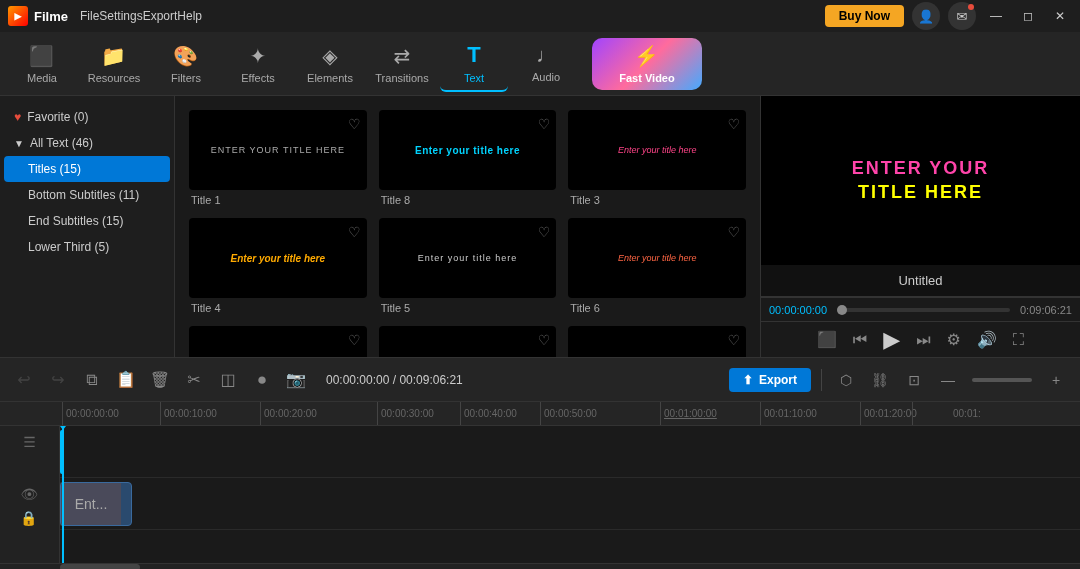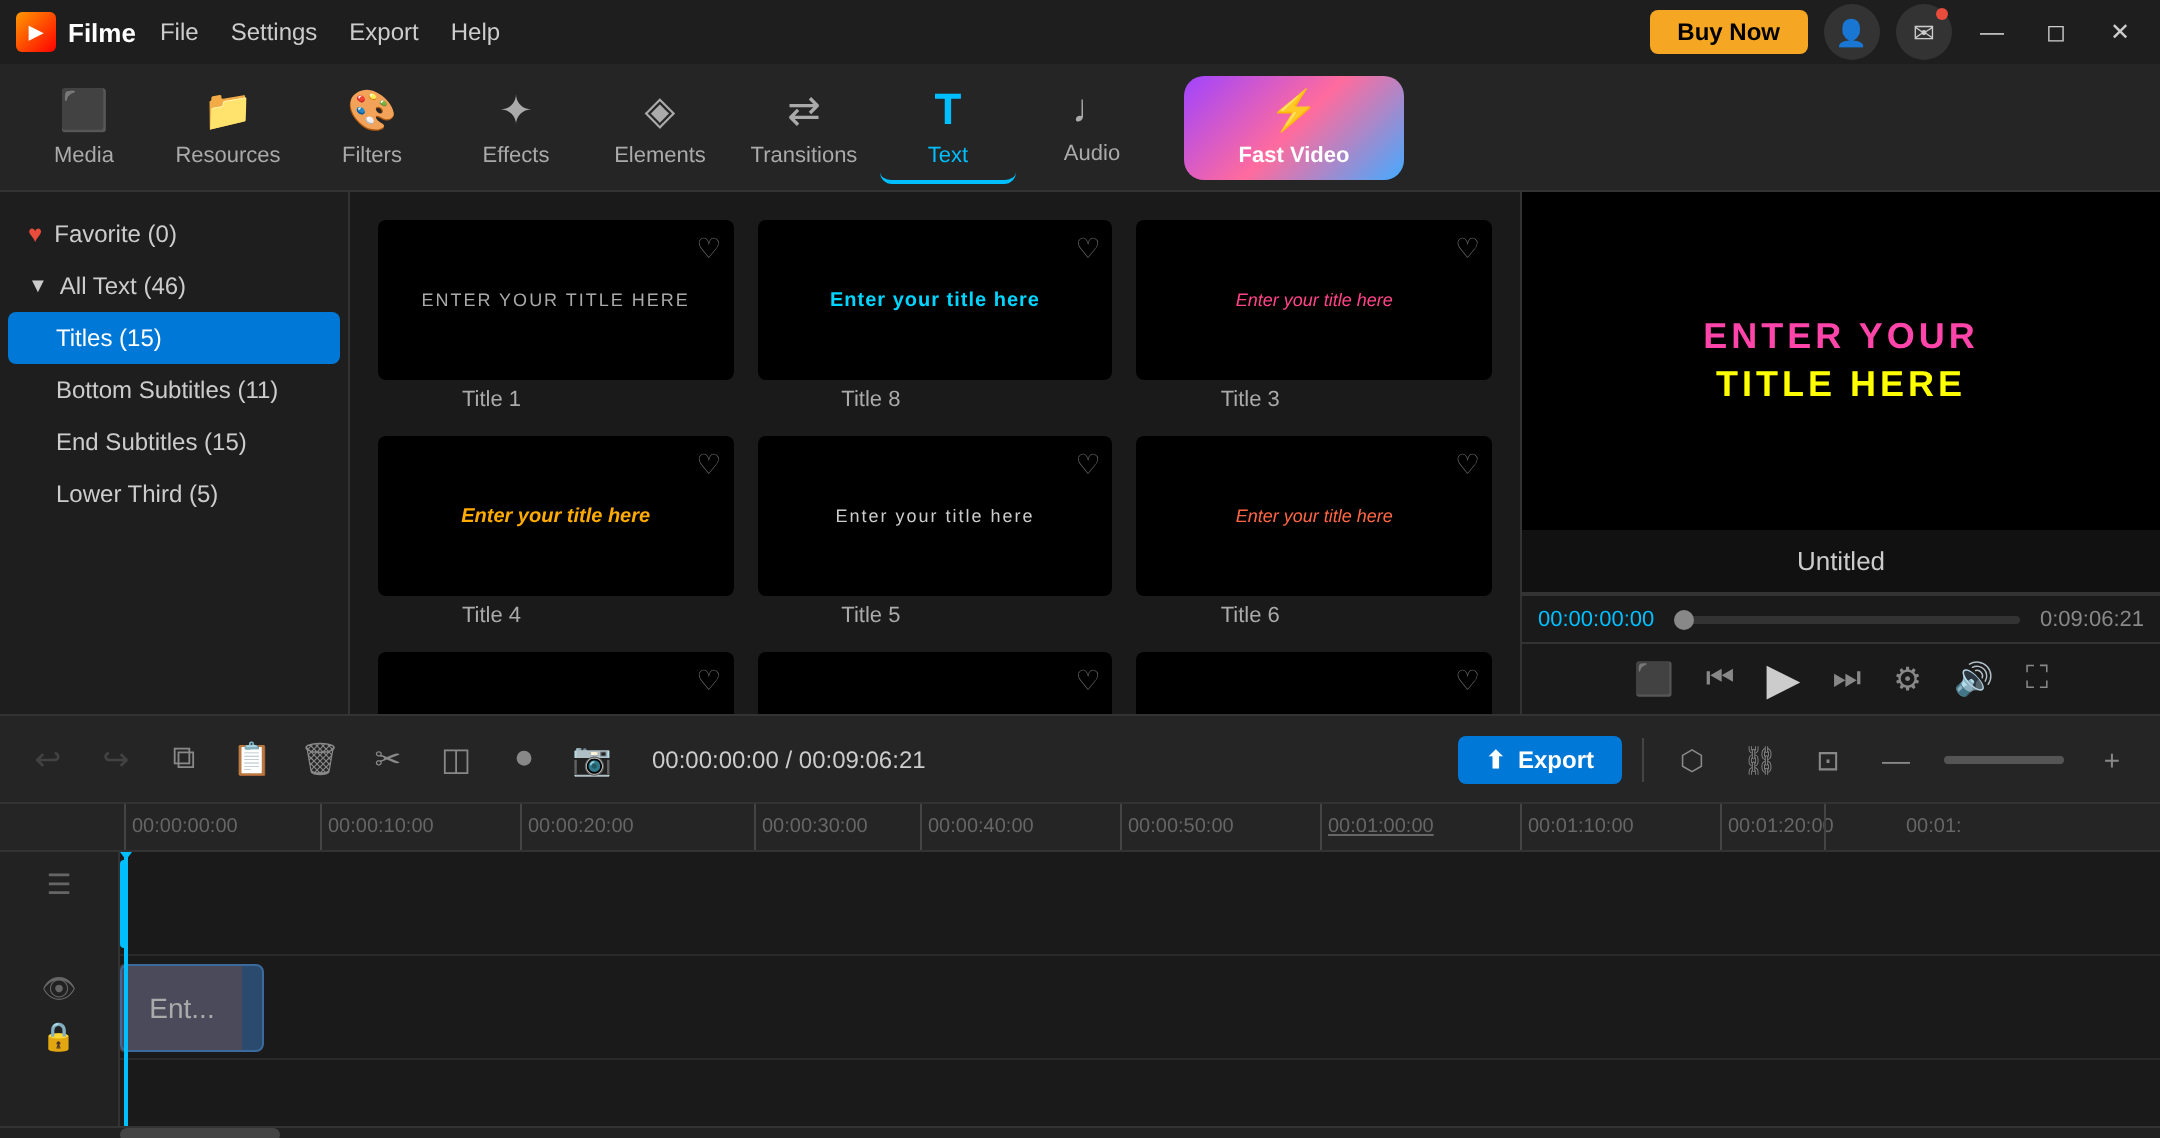--- a/index.html
+++ b/index.html
@@ -4,21 +4,21 @@
   <style>
     * { margin: 0; padding: 0; box-sizing: border-box; }
     body { width: 1080px; height: 569px; background: #1a1a1a; font-family: 'Segoe UI', Arial, sans-serif; overflow: hidden; color: #ccc; font-size: 12px; }
 
     
     #titlebar { display: flex; align-items: center; height: 32px; background: #1e1e1e; padding: 0 8px; justify-content: space-between; }
     #titlebar-left { display: flex; align-items: center; gap: 12px; }
     #app-logo { display: flex; align-items: center; gap: 6px; }
     #app-logo .logo-box { width: 20px; height: 20px; background: linear-gradient(135deg, #f90, #f00); border-radius: 3px; display: flex; align-items: center; justify-content: center; font-size: 9px; font-weight: bold; color: #fff; }
     #app-name { font-size: 13px; font-weight: 600; color: #fff; }
-    #titlebar-menu { display: flex; gap: 16px; }
+    #titlebar-menu { display: flex; gap: 0; }
     #titlebar-menu span { font-size: 12px; color: #ccc; cursor: pointer; }
     #titlebar-right { display: flex; align-items: center; gap: 8px; }
     .buy-btn { background: #f5a623; color: #000; font-weight: bold; font-size: 12px; padding: 4px 14px; border-radius: 4px; border: none; cursor: pointer; }
     .titlebar-icon { width: 28px; height: 28px; border-radius: 50%; background: #333; display: flex; align-items: center; justify-content: center; cursor: pointer; font-size: 13px; color: #ccc; }
     .win-btn { width: 24px; height: 24px; display: flex; align-items: center; justify-content: center; cursor: pointer; font-size: 12px; color: #ccc; }
 
     
     #toolbar { display: flex; align-items: center; height: 64px; background: #252525; border-bottom: 1px solid #333; padding: 0 8px; gap: 4px; }
     .tool-item { display: flex; flex-direction: column; align-items: center; justify-content: center; width: 68px; height: 56px; cursor: pointer; border-radius: 6px; gap: 4px; color: #aaa; font-size: 11px; }
     .tool-item.active { color: #00bfff; }
@@ -35,21 +35,21 @@
     .sidebar-section { display: flex; align-items: center; gap: 6px; padding: 6px 14px; cursor: pointer; color: #ccc; }
     .sidebar-section .arrow { font-size: 10px; }
     .sidebar-subitem { padding: 6px 14px 6px 28px; cursor: pointer; color: #ccc; }
     .sidebar-subitem.active { background: #0078d7; color: #fff; border-radius: 4px; margin: 0 4px; padding-left: 24px; }
 
     
     #content { flex: 1; background: #1a1a1a; overflow-y: auto; padding: 8px; display: grid; grid-template-columns: repeat(3, 1fr); gap: 0; align-content: start; }
     .title-card { position: relative; margin: 6px; cursor: pointer; }
     .title-thumb { width: 100%; height: 80px; background: #000; border-radius: 4px; display: flex; align-items: center; justify-content: center; overflow: hidden; position: relative; }
     .heart-icon { position: absolute; top: 6px; right: 6px; color: #666; font-size: 14px; cursor: pointer; }
-    .title-label { font-size: 11px; color: #aaa; margin-top: 4px; padding-left: 2px; margin-left: 40px; }
+    .title-label { font-size: 11px; color: #aaa; margin-top: 4px; padding-left: 2px; }
 
     
     .thumb-text-1 { font-size: 9px; color: #aaa; letter-spacing: 1px; text-transform: uppercase; }
     .thumb-text-2 { font-size: 10px; color: #00d4ff; font-weight: bold; letter-spacing: 0.5px; }
     .thumb-text-3 { font-size: 9px; color: #ff4488; font-style: italic; }
     .thumb-text-4 { font-size: 10px; color: #ffaa00; font-style: italic; font-weight: bold; }
     .thumb-text-5 { font-size: 9px; color: #cccccc; letter-spacing: 1px; }
     .thumb-text-6 { font-size: 9px; color: #ff6644; font-style: italic; }
     .partial-card { height: 60px; overflow: hidden; }
 
@@ -308,21 +308,21 @@
   <div class="edit-btn-right">+</div>
 </div>
 
 <div id="timeline">
   <div id="timeline-ruler">
     <div class="ruler-mark" style="left:62px;">00:00:00:00</div>
     <div class="ruler-mark" style="left:160px;">00:00:10:00</div>
     <div class="ruler-mark" style="left:260px;">00:00:20:00</div>
     <div class="ruler-mark" style="left:377px;">00:00:30:00</div>
     <div class="ruler-mark" style="left:460px;">00:00:40:00</div>
-    <div class="ruler-mark" style="left:560px;">00:00:50:00</div>
+    <div class="ruler-mark" style="left:540px;">00:00:50:00</div>
     <div class="ruler-mark" style="left:660px;text-decoration:underline;">00:01:00:00</div>
     <div class="ruler-mark" style="left:760px;">00:01:10:00</div>
     <div class="ruler-mark" style="left:860px;">00:01:20:00</div>
     <div class="ruler-mark" style="left:912px;padding-left:40px;">00:01:</div>
   </div>
   <div id="timeline-body">
     <div id="timeline-sidebar">
       <div class="tl-side-btn">☰</div>
       <div class="tl-side-btn" style="margin-top:28px;">👁</div>
       <div class="tl-side-btn">🔒</div>

